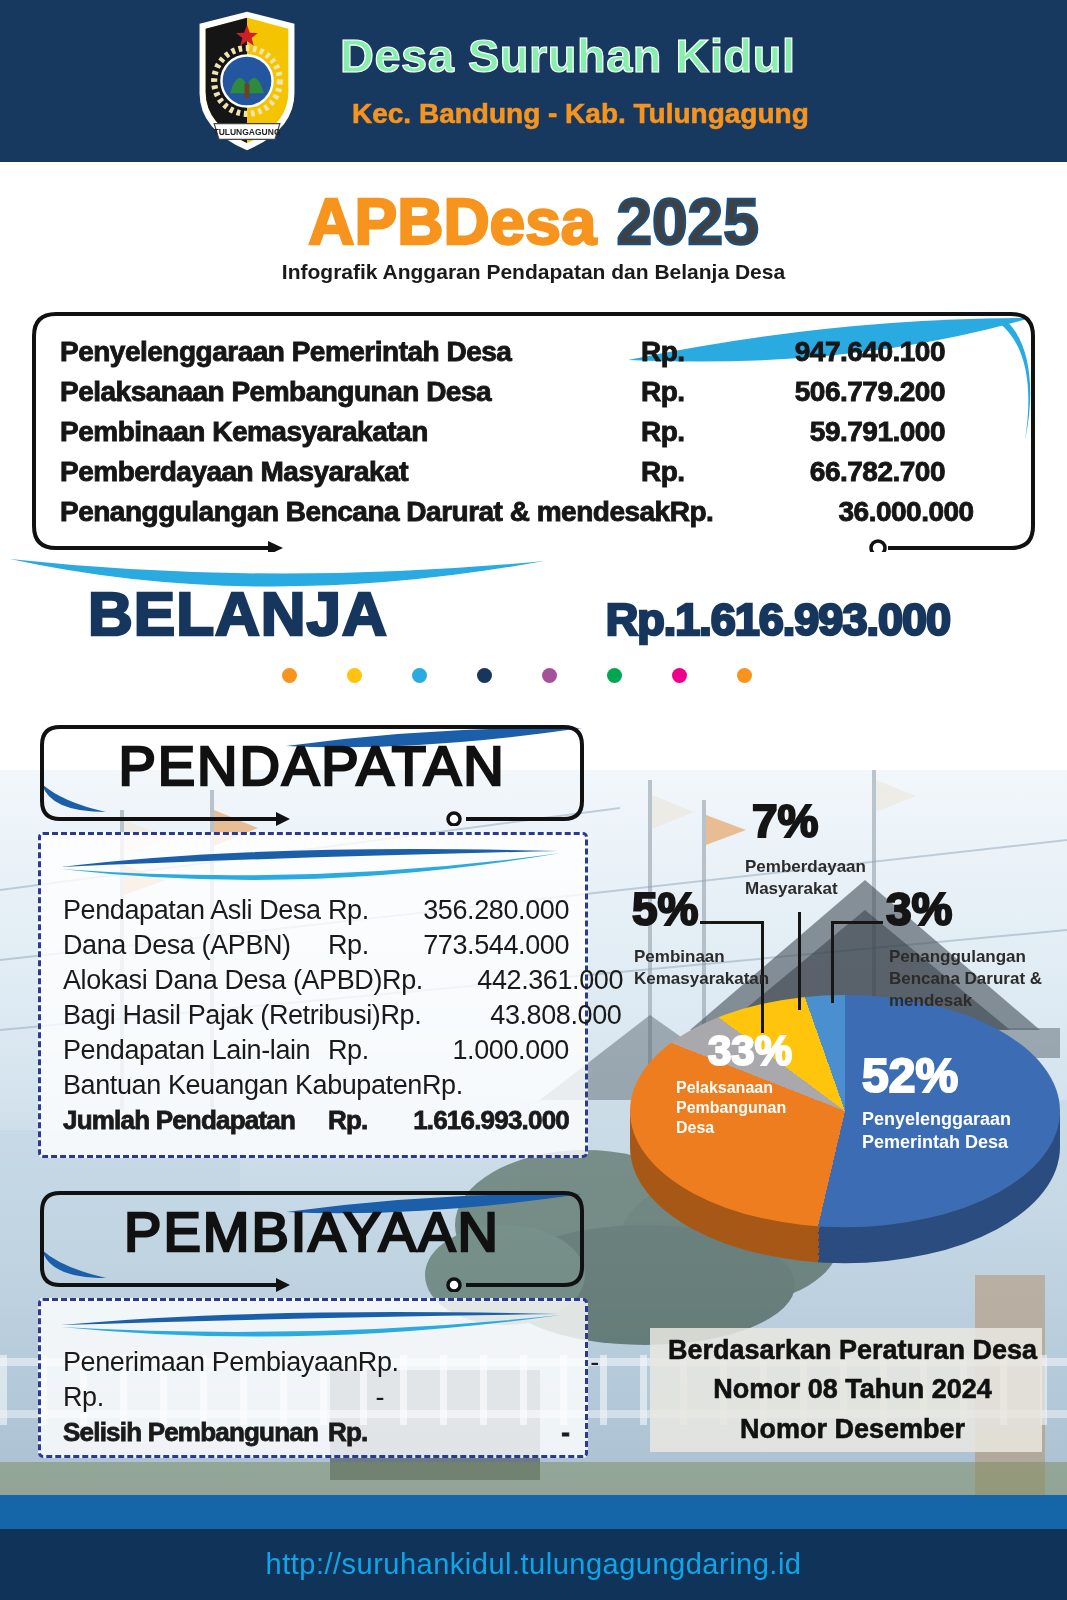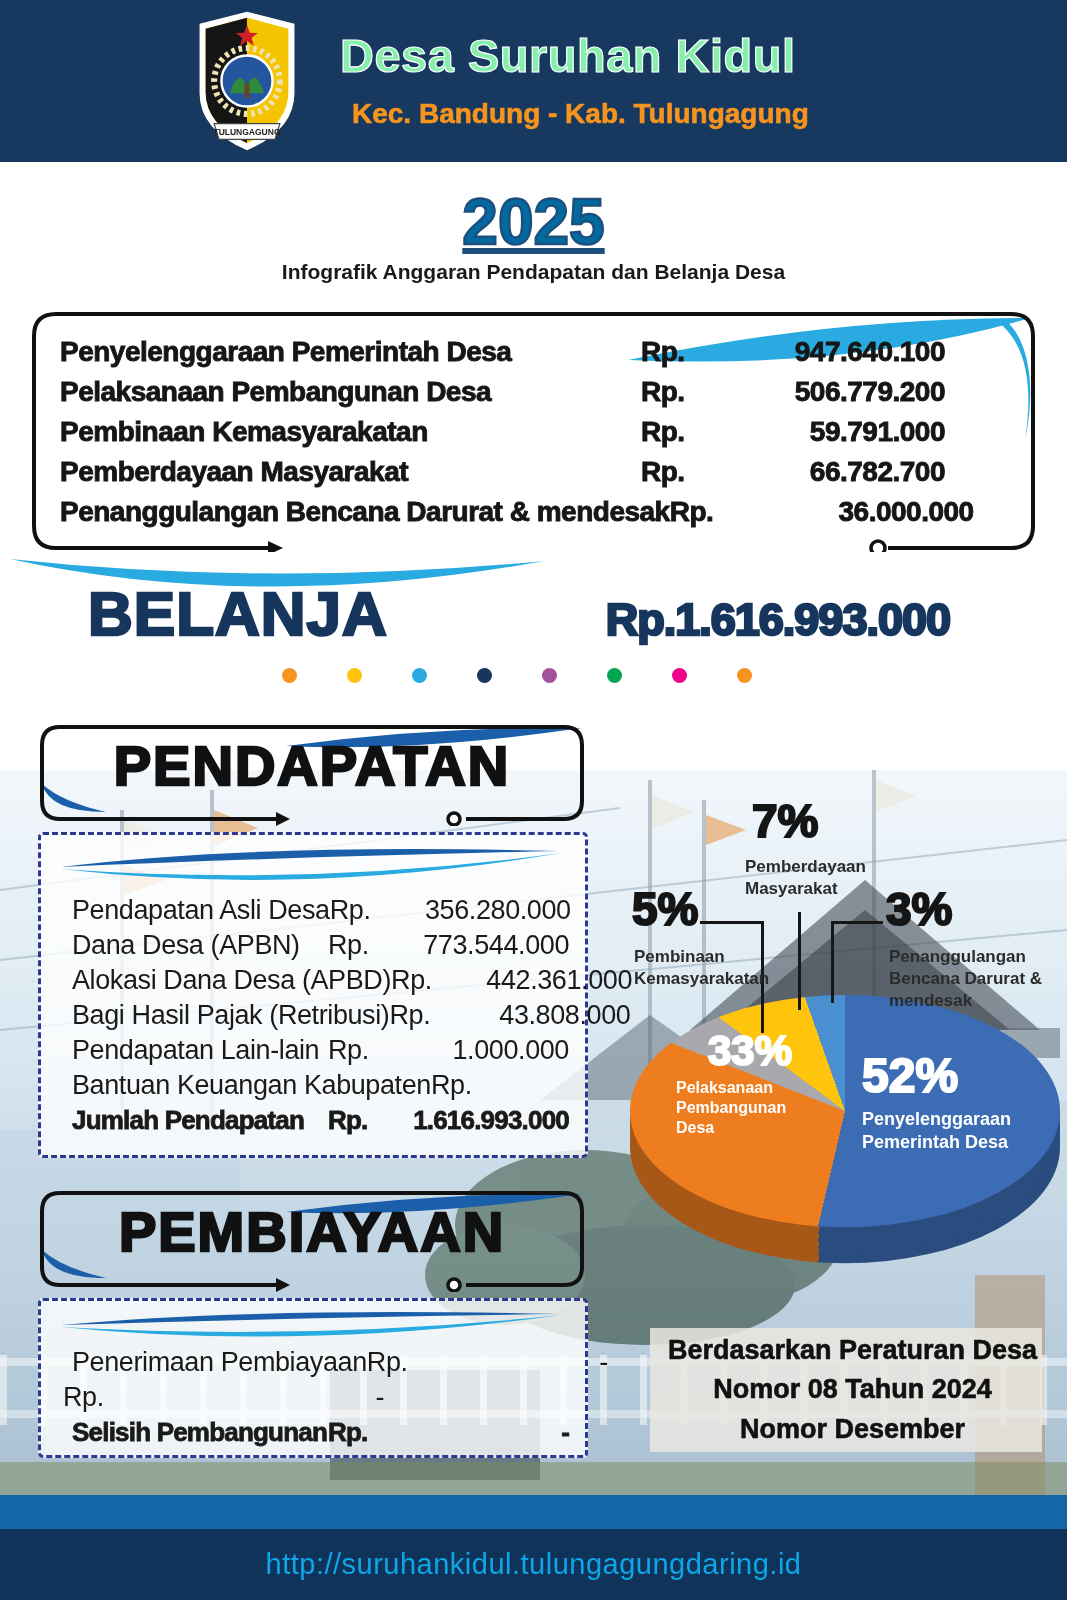--- a/index.html
+++ b/index.html
@@ -15,21 +15,21 @@
   .logo{position:absolute;left:186px;top:8px;width:122px;height:146px;}
   .village-name{position:absolute;left:340px;top:28px;font-size:47px;font-weight:bold;color:#86efac;
     -webkit-text-stroke:1.2px #ffffff;letter-spacing:.5px;white-space:nowrap;}
   .district{position:absolute;left:352px;top:98px;font-size:28px;font-weight:bold;color:#F7941E;
     -webkit-text-stroke:.6px #F7941E;white-space:nowrap;}
 
   
   .apb-title{position:absolute;left:0;top:190px;width:1067px;display:flex;justify-content:center;
     gap:20px;font-size:64px;font-weight:bold;line-height:1;}
   .apb-title .apb{color:#F7941E;-webkit-text-stroke:2.4px #F7941E;}
-  .apb-title .year{color:#0369a1;text-decoration:underline;-webkit-text-stroke:2.4px #1D4F7C;}
+  .apb-title .year{color:#404040;-webkit-text-stroke:2.4px #1D4F7C;}
   .apb-subtitle{position:absolute;left:0;top:260px;width:1067px;text-align:center;font-size:21px;
     font-weight:bold;color:#1a1a1a;}
 
   
   .belanja-box{position:absolute;left:30px;top:310px;width:1007px;height:242px;}
   .belanja-box .frame{position:absolute;left:0;top:0;}
   .b-rows{position:absolute;left:0;top:22px;width:1007px;}
   .b-row{display:grid;grid-template-columns:1fr 92px 212px;align-items:center;height:40px;
     padding:0 92px 0 30px;font-size:28px;font-weight:bold;color:#161616;
     -webkit-text-stroke:.9px #161616;letter-spacing:-.5px;}
@@ -43,35 +43,35 @@
     justify-content:space-between;align-items:baseline;color:#17365D;font-weight:bold;line-height:1;}
   .belanja-total .t-label{font-size:62px;-webkit-text-stroke:2.6px #17365D;letter-spacing:1px;}
   .belanja-total .t-amount{font-size:45px;-webkit-text-stroke:2.6px #17365D;letter-spacing:-1px;}
   .dots{position:absolute;left:282px;top:668px;display:flex;gap:50px;}
   .dot{width:15px;height:15px;border-radius:50%;}
 
   
   .sec-box{position:absolute;width:552px;height:100px;}
   .sec-box .frame{position:absolute;left:0;top:0;}
   .sec-title{position:absolute;left:0;top:16px;width:552px;text-align:center;font-size:56px;
-    font-weight:bold;color:#111;-webkit-text-stroke:2.6px #111;letter-spacing:2px;line-height:1;}
+    font-weight:normal;color:#111;-webkit-text-stroke:2.6px #111;letter-spacing:2px;line-height:1;}
   .sec-pendapatan{left:36px;top:722px;}
   .sec-pembiayaan{left:36px;top:1188px;}
 
   
   .dash-box{position:absolute;left:38px;width:550px;border:3px dashed #2B3990;border-radius:5px;
     background:rgba(255,255,255,.8);}
   .dash-pendapatan{top:832px;height:326px;}
   .dash-pembiayaan{top:1298px;height:160px;}
   .dash-box .swoosh-top{position:absolute;left:12px;top:6px;}
   .p-rows{position:absolute;left:22px;top:58px;width:506px;}
   .dash-pembiayaan .p-rows{top:44px;}
   .p-row{display:grid;grid-template-columns:1fr 56px 185px;align-items:center;height:35px;
     font-size:27px;color:#1a1a1a;letter-spacing:-.4px;}
-  .p-row .lbl{white-space:nowrap;margin-left:9px;}
+  .p-row .lbl{white-space:nowrap;}
   .p-row .val{text-align:right;}
   .p-row.total{font-weight:bold;-webkit-text-stroke:.8px #1a1a1a;font-size:26px;letter-spacing:-.8px;}
 
   
   .pie-wrap{position:absolute;left:630px;top:995px;width:430px;height:300px;}
   .pie-layer{position:absolute;left:0;width:430px;height:430px;border-radius:50%;
     transform:scaleY(0.54);transform-origin:50% 0;}
   .pie-layer:not(:last-child){filter:brightness(.7);}
   .pie-layer:nth-child(1){top:36px;} .pie-layer:nth-child(2){top:29px;}
   .pie-layer:nth-child(3){top:22px;} .pie-layer:nth-child(4){top:15px;}
@@ -176,20 +176,21 @@
       <rect x="48" y="62" width="4" height="12" fill="#6B4226"></rect>
       <polygon points="50,14 52.4,20.4 59,20.6 53.8,24.6 55.6,31 50,27.2 44.4,31 46.2,24.6 41,20.6 47.6,20.4" fill="#CF2027"></polygon>
       <path d="M23,95 L77,95 L73,108 L27,108 Z" fill="#ffffff" stroke="#444" stroke-width="1"></path>
       <text x="50" y="104" text-anchor="middle" font-size="7" font-weight="bold" fill="#222">TULUNGAGUNG</text>
     </svg>
     <div class="village-name">Desa Suruhan Kidul</div>
     <div class="district">Kec. Bandung - Kab. Tulungagung</div>
   </div>
 
   <div class="apb-title">
+    <span class="apb">APBDesa</span>
     <span class="year">2025</span>
   </div>
   <div class="apb-subtitle">Infografik Anggaran Pendapatan dan Belanja Desa</div>
 
   <div class="belanja-box">
     <svg class="frame" width="1007" height="242" viewBox="0 0 1007 242">
       <path d="M598,50 Q800,8 1000,8 Q820,60 598,50 Z" fill="#29ABE2"></path>
       <path d="M975,10 C1000,30 1006,80 995,130 C1003,80 998,35 968,12 Z" fill="#29ABE2"></path>
       <path d="M858,238 H981 Q1003,238 1003,216 V26 Q1003,4 981,4 H26 Q4,4 4,26 V216 Q4,238 26,238 H52" fill="none" stroke="#111" stroke-width="4"></path>
       <line x1="52" y1="238" x2="238" y2="238" stroke="#111" stroke-width="4"></line>

